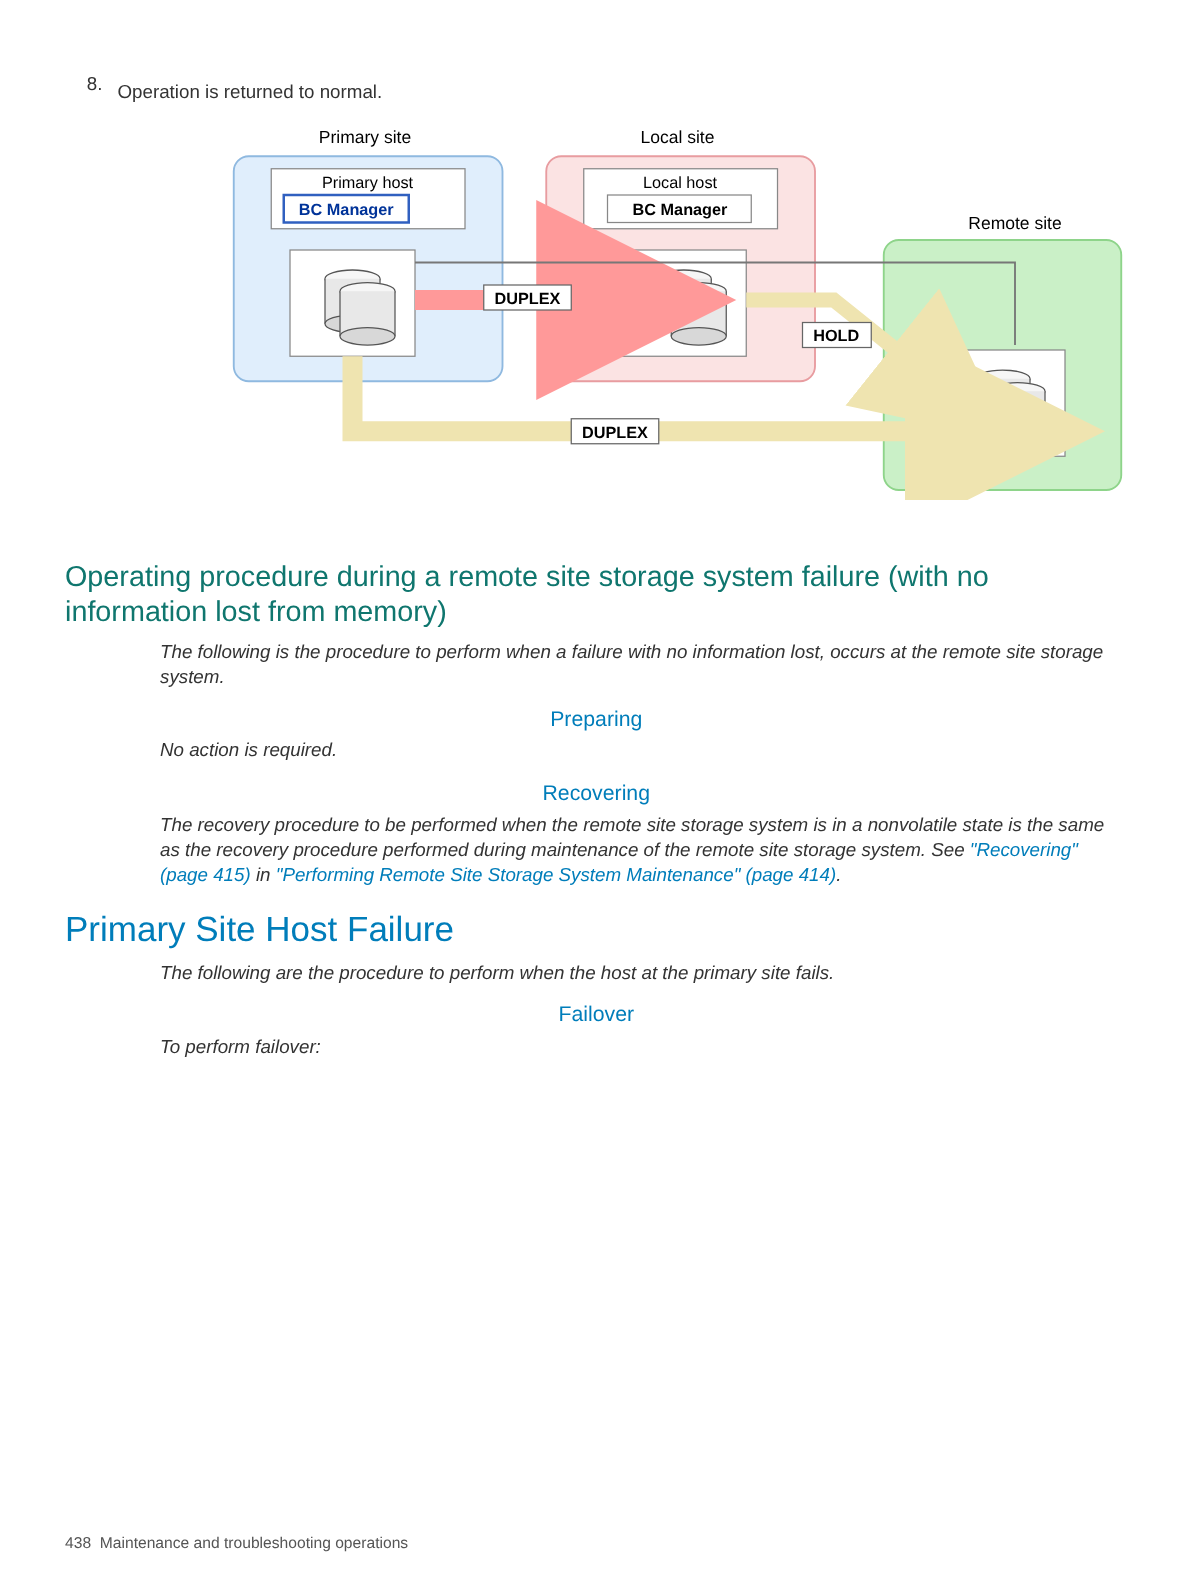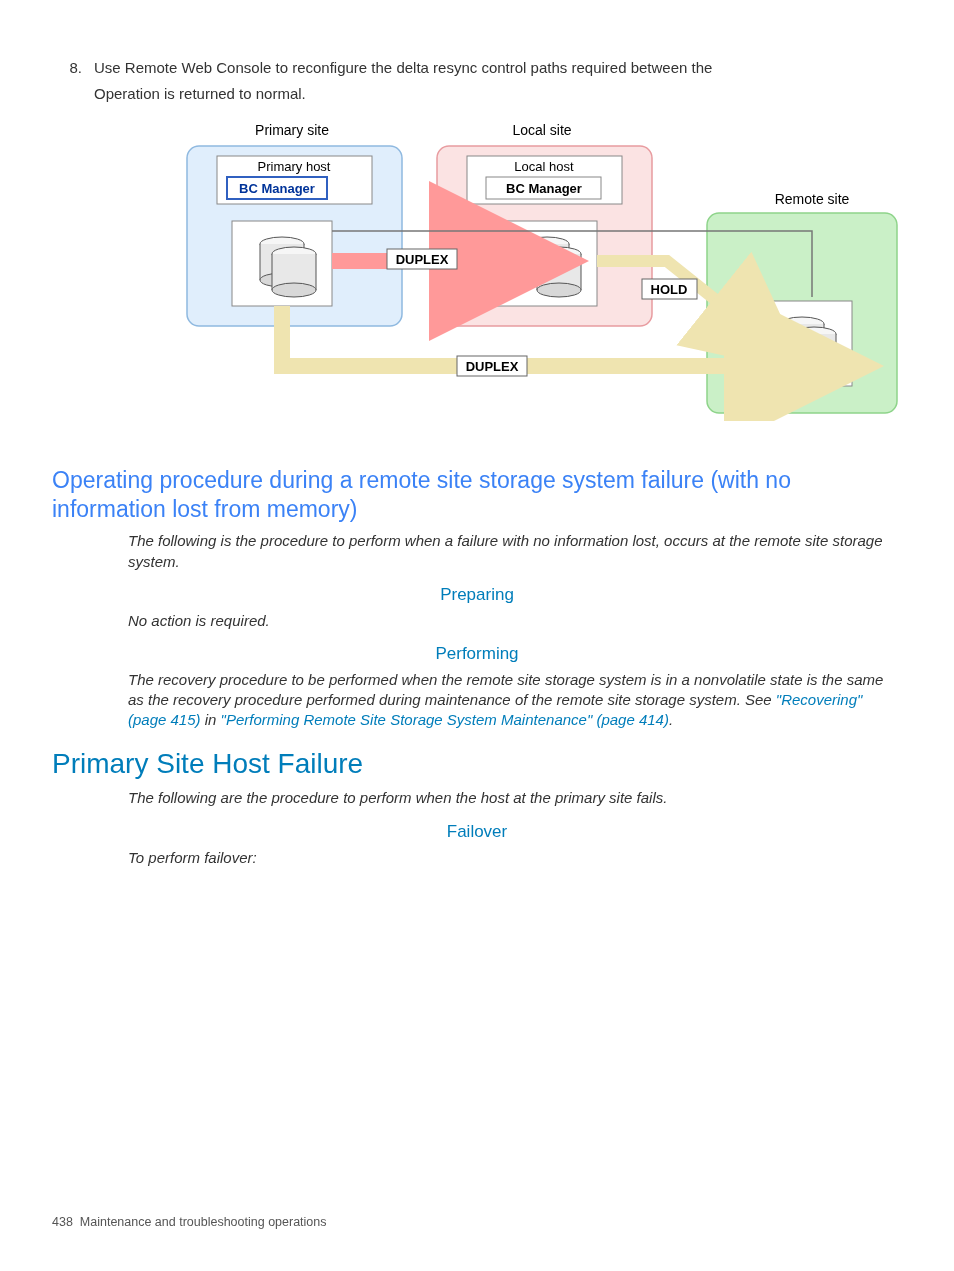--- a/index.html
+++ b/index.html
@@ -26,21 +26,21 @@
     flex: 1;
   }
   .list-body p {
     margin: 0 0 6px 0;
   }
   .diagram-wrap {
     text-align: right;
     margin: 10px 0 40px 0;
   }
   .h1 {
-    color: #3b82f6;
+    color: #0f766e;
     font-size: 23px;
     font-weight: normal;
     margin: 20px 0 8px 0;
     line-height: 1.25;
   }
   .h2 {
     color: #007dba;
     font-size: 28px;
     font-weight: normal;
     margin: 14px 0 6px 0;
@@ -60,21 +60,21 @@
   }
   .body-indent p {
     margin: 0 0 4px 0;
   }
   a.xref {
     color: #007dba;
     text-decoration: none;
   }
   .footer {
     position: absolute;
-    bottom: 40px;
+    bottom: 28px;
     left: 52px;
     font-size: 12.5px;
     color: #555;
   }
   
   .d-label { font-family: Arial; font-size: 14px; fill:#000; }
   .d-small { font-family: Arial; font-size: 13px; fill:#000; }
   .site-bg-blue { fill:#e0eefc; stroke:#8fb9e0; stroke-width:1.5; rx:12; ry:12;}
   .site-bg-pink { fill:#fbe3e3; stroke:#e89ca0; stroke-width:1.5; rx:12; ry:12;}
   .site-bg-green{ fill:#caf0c7; stroke:#8ed48a; stroke-width:1.5; rx:12; ry:12;}
@@ -83,21 +83,20 @@
   .bc-text { font-family: Arial; font-size:13px; font-weight:bold; fill:#003399; }
   .bc-text2 { font-family: Arial; font-size:13px; font-weight:bold; fill:#000; }
   .path-label-box { fill:#fff; stroke:#666; stroke-width:1; }
 </style>
 </head>
 <body>
 
 <div class="list-item">
   <div class="list-num">8.</div>
   <div class="list-body">
-    <p>Use Remote Web Console to reconfigure the delta resync control paths required between the</p>
     <p style="margin-top:6px;">Operation is returned to normal.</p>
   </div>
 </div>
 
 <div class="diagram-wrap">
 <svg width="730" height="300" viewBox="0 0 730 300">
   <defs>
 
     <g id="cyl">
       <ellipse cx="25" cy="8" rx="22" ry="7" fill="#f6f6f6" stroke="#555"></ellipse>
@@ -163,21 +162,21 @@
 <div class="h1">Operating procedure during a remote site storage system failure (with no information lost from memory)</div>
 <div class="body-indent">
   <p>The following is the procedure to perform when a failure with no information lost, occurs at the remote site storage system.</p>
 </div>
 
 <div class="h3">Preparing</div>
 <div class="body-indent">
   <p>No action is required.</p>
 </div>
 
-<div class="h3">Performing</div>
+<div class="h3">Recovering</div>
 <div class="body-indent">
   <p>
     <span>The recovery procedure to be performed when the remote site storage system is in a nonvolatile state is the same as the recovery procedure performed during maintenance of the remote site storage system. See </span><a class="xref" href="#">"Recovering" (page 415)</a><span> in </span><a class="xref" href="#">"Performing Remote Site Storage System Maintenance" (page 414)</a><span>.</span>
   </p>
 </div>
 
 <div class="h2">Primary Site Host Failure</div>
 <div class="body-indent">
   <p>The following are the procedure to perform when the host at the primary site fails.</p>
 </div>

